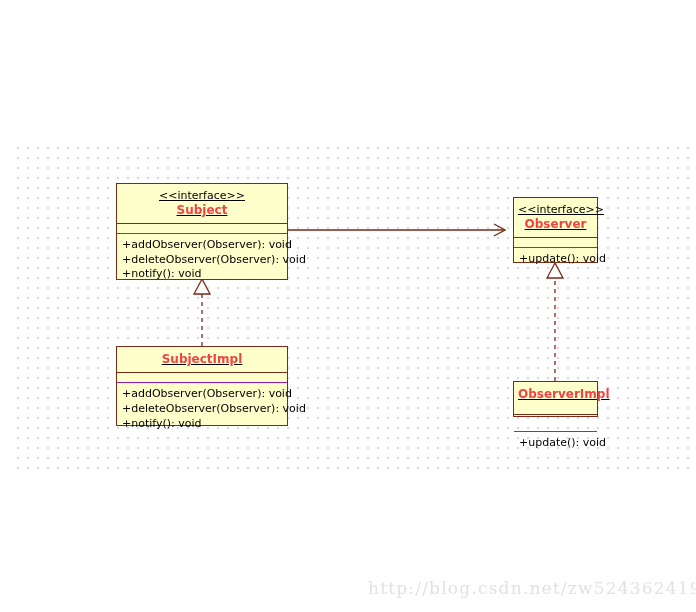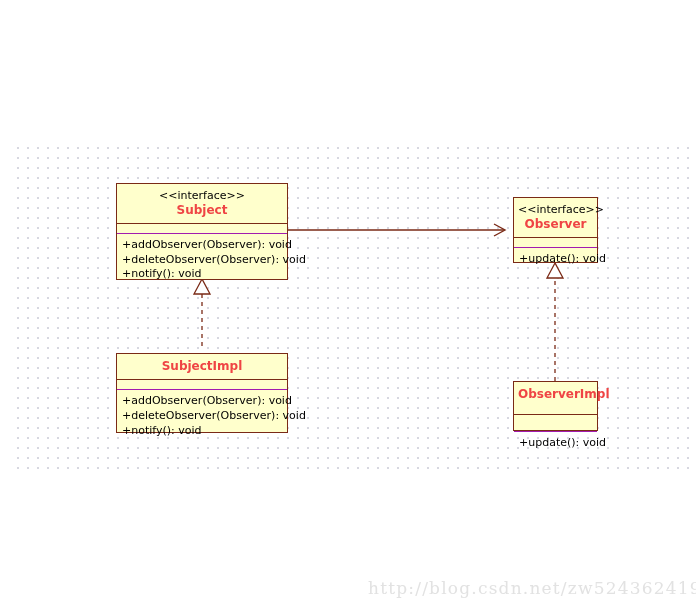--- a/index.html
+++ b/index.html
@@ -43,20 +43,21 @@
     box-sizing: border-box;
     background: #ffffcc;
     border: 1px solid #7a2a16;
     display: flex;
     flex-direction: column;
   }
   .compartment-name {
     text-align: center;
     padding: 5px 4px 5px 4px;
     line-height: 1.25;
+    text-decoration: underline;
   }
   .stereotype {
     display: block;
     font-size: 11px;
     color: #000000;
     letter-spacing: 0px;
   }
   .class-title {
     display: block;
     font-size: 12px;
@@ -76,22 +77,22 @@
   .op-line {
     font-size: 11px;
     color: #000000;
     line-height: 1.35;
     white-space: nowrap;
   }
 
   
   #class-subject      { left: 116px; top: 183px; width: 172px; height: 97px; }
   #class-observer     { left: 513px; top: 197px; width: 85px;  height: 66px; }
-  #class-subjectimpl  { left: 116px; top: 346px; width: 172px; height: 80px; margin-top: 7px; }
-  #class-observerimpl { left: 513px; top: 381px; width: 85px;  height: 50px; gap: 7px; }
+  #class-subjectimpl  { left: 116px; top: 346px; width: 172px; height: 80px; }
+  #class-observerimpl { left: 513px; top: 381px; width: 85px;  height: 36px; gap: 7px; }
 
   
   #watermark {
     position: absolute;
     left: 368px;
     top: 578px;
     font-family: "DejaVu Serif", "Liberation Serif", serif;
     font-size: 17px;
     color: #e2e2e2;
     letter-spacing: 1.2px;

